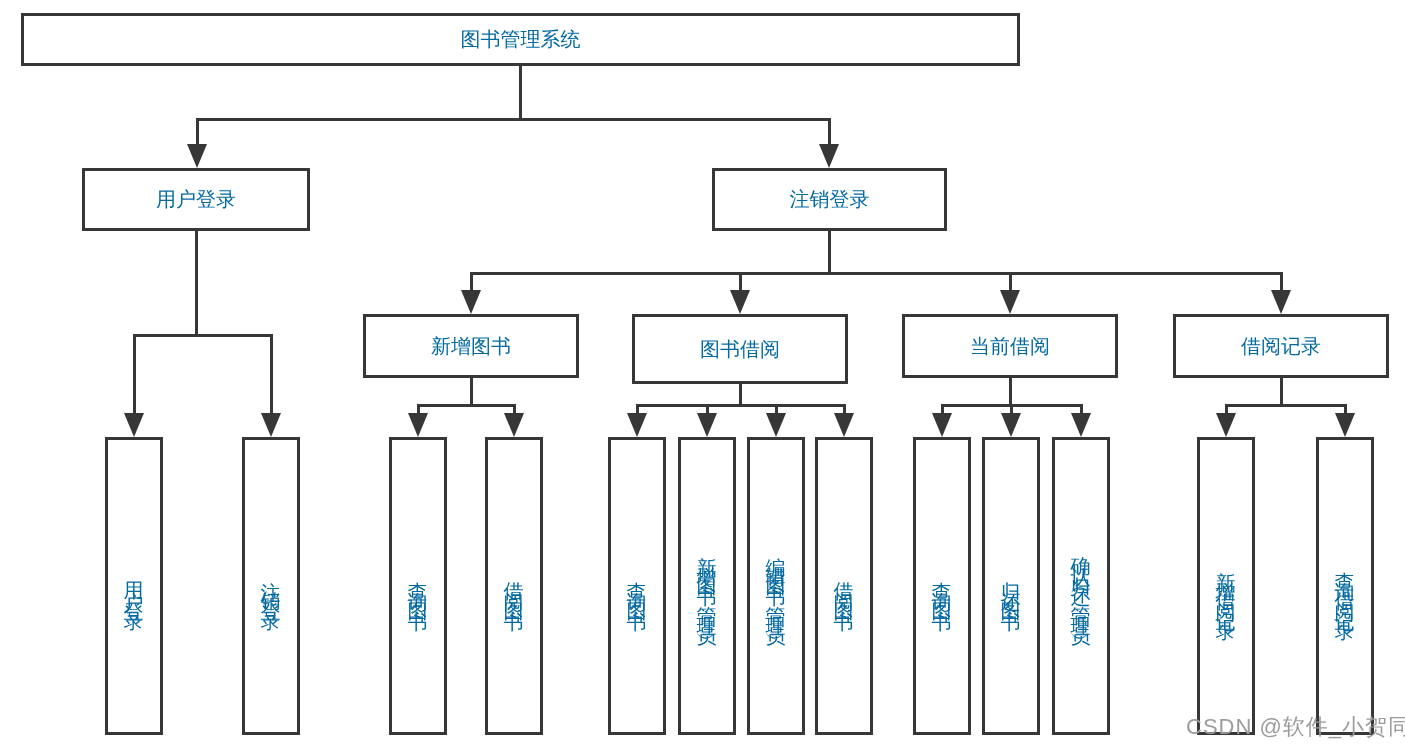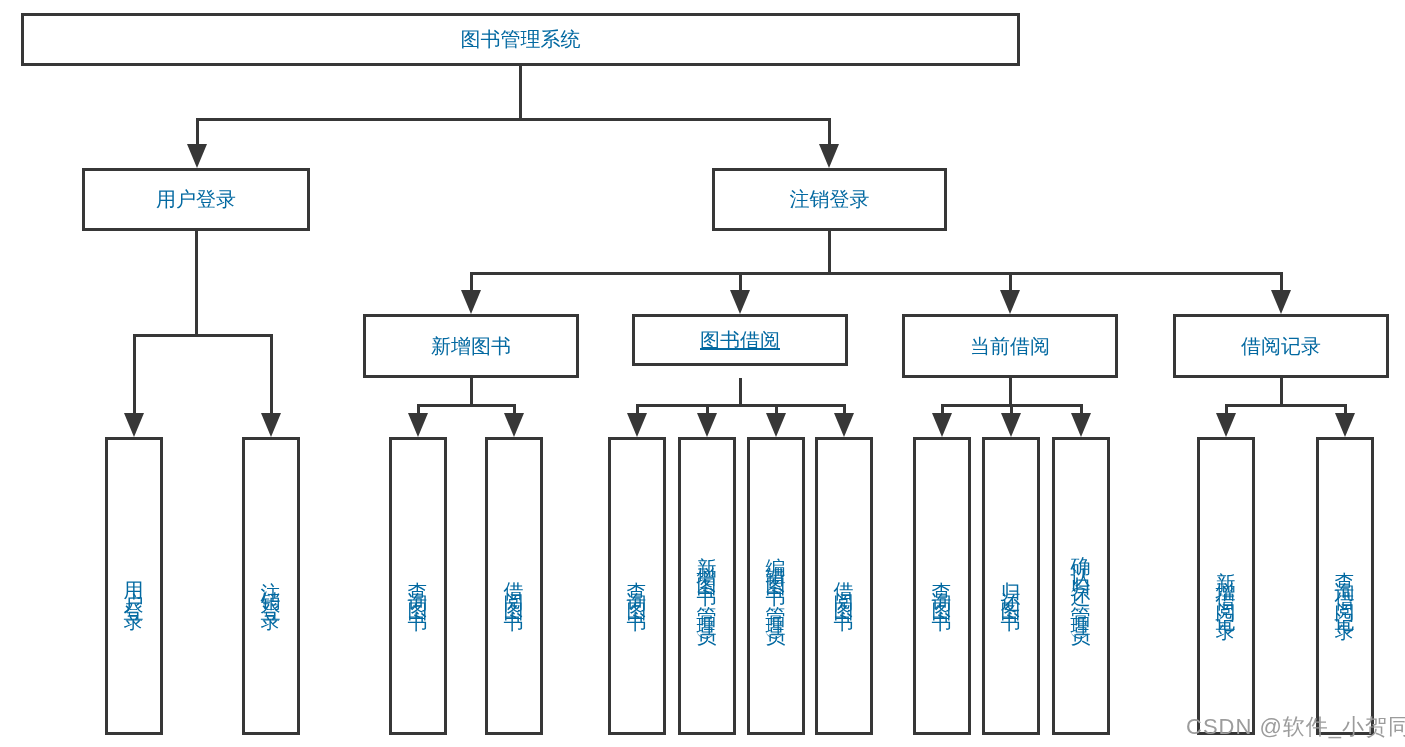--- a/index.html
+++ b/index.html
@@ -66,21 +66,21 @@
   <div class="vl" style="left:739px; top:272px; height:18px;"></div>
   <div class="ar" style="left:730px; top:290px;"></div>
   <div class="vl" style="left:1009px; top:272px; height:18px;"></div>
   <div class="ar" style="left:1000px; top:290px;"></div>
   <div class="vl" style="left:1280px; top:272px; height:18px;"></div>
   <div class="ar" style="left:1271px; top:290px;"></div>
 
   <div class="box" style="left:363px; top:314px; width:216px; height:64px;">
     <span>新增图书</span>
   </div>
-  <div class="box" style="left:632px; top:314px; width:216px; height:52px;text-decoration:underline;">
+  <div class="box" style="left:632px; top:314px; width:216px; height:70px;">
     <span>图书借阅</span>
   </div>
   <div class="box" style="left:1173px; top:314px; width:216px; height:64px;">
     <span>借阅记录</span>
   </div>
   <div class="box" style="left:902px; top:314px; width:216px; height:64px;">
     <span>当前借阅</span>
   </div>
 
   <div class="vl" style="left:470px; top:378px; height:26px;"></div>

